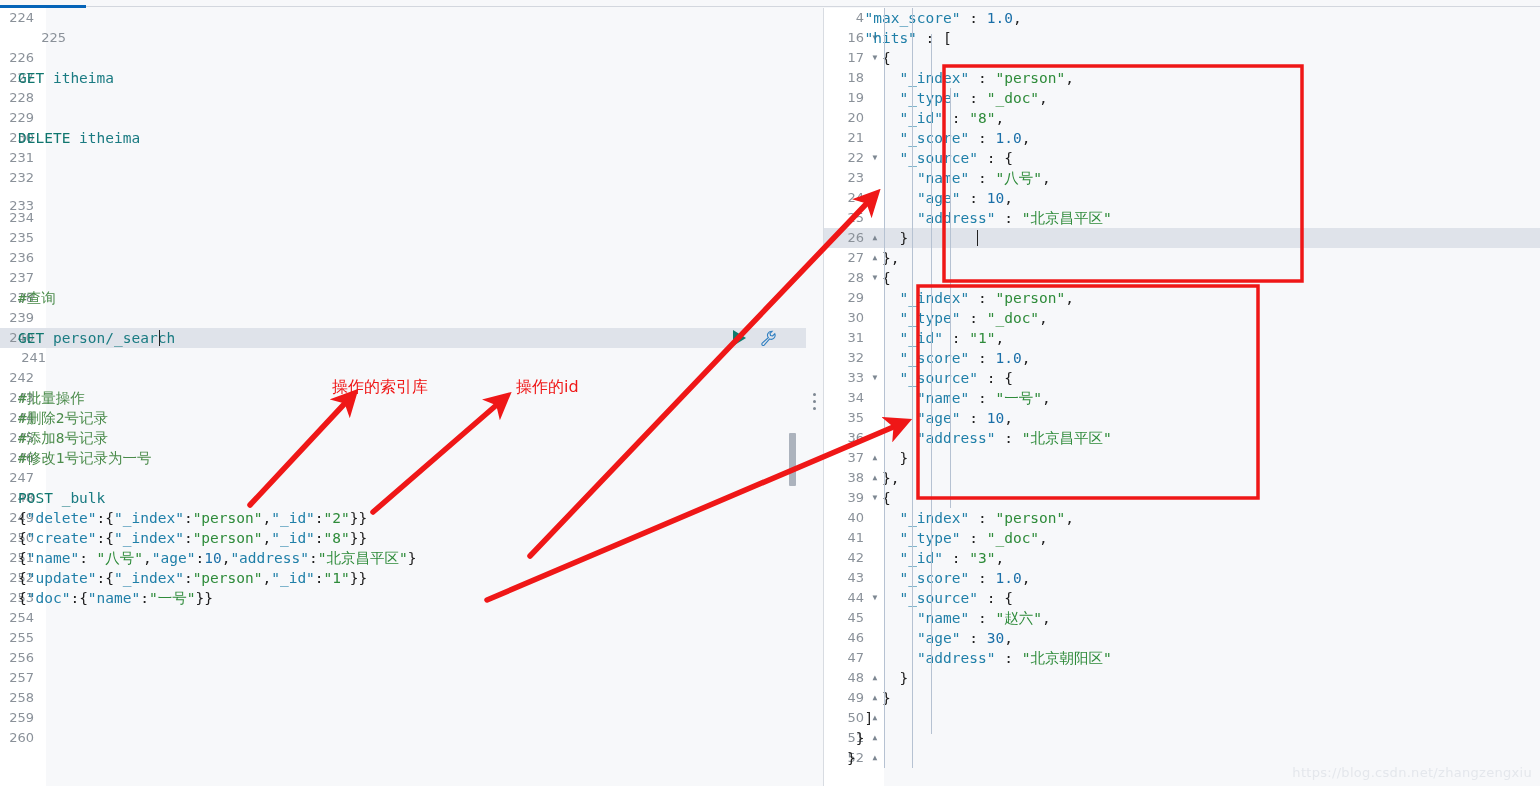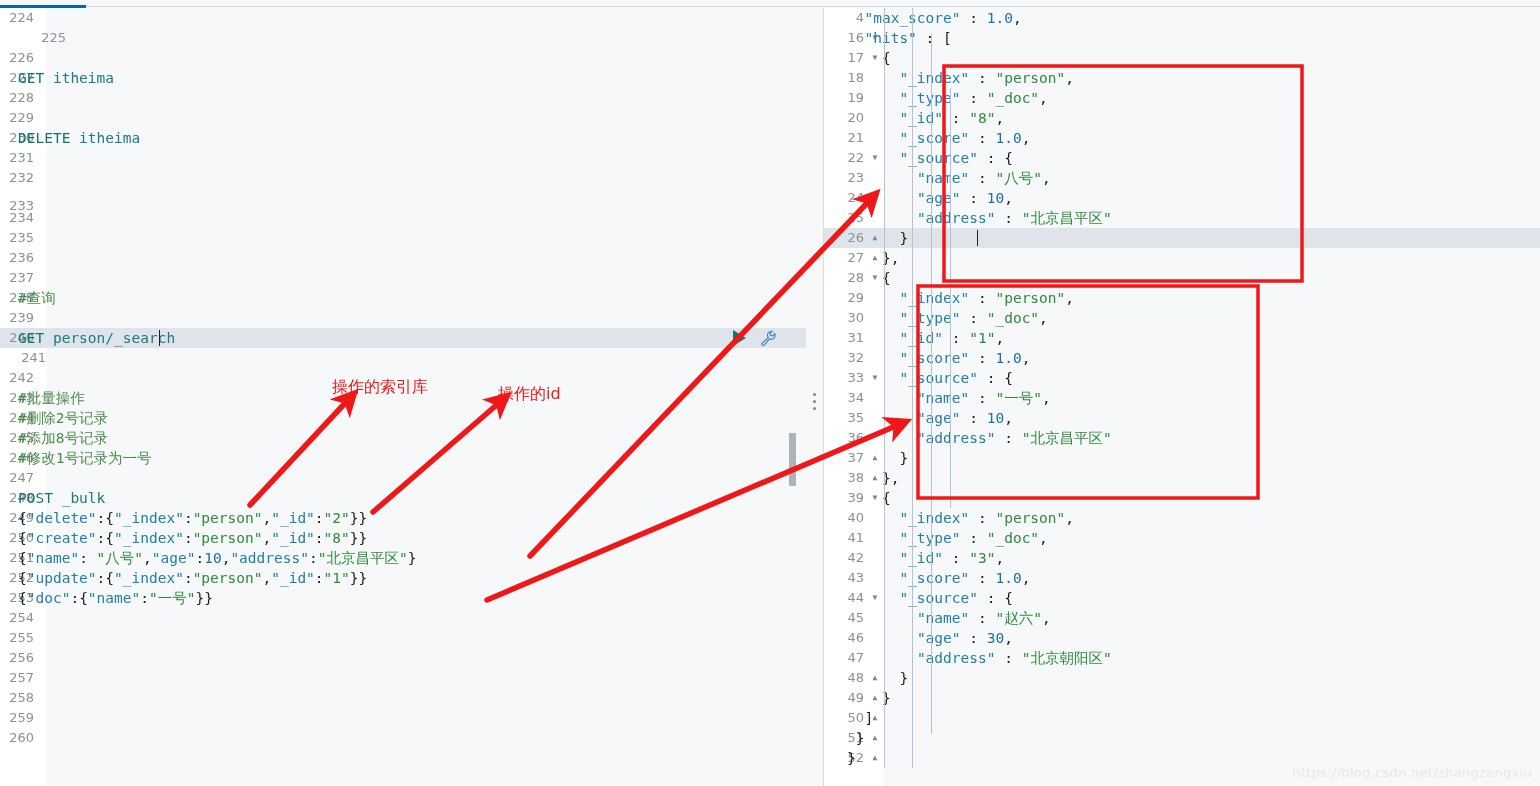--- a/index.html
+++ b/index.html
@@ -220,17 +220,17 @@
       </defs>
       <rect x="944" y="66" width="358" height="215" fill="none" stroke="#ef1717" stroke-width="3.5"></rect>
       <rect x="918" y="286" width="340" height="212" fill="none" stroke="#ef1717" stroke-width="3.5"></rect>
       <line x1="250" y1="505" x2="348" y2="400" stroke="#ef1717" stroke-width="5.5" stroke-linecap="round" marker-end="url(#ah)"></line>
       <line x1="373" y1="512" x2="500" y2="402" stroke="#ef1717" stroke-width="5.5" stroke-linecap="round" marker-end="url(#ah)"></line>
       <line x1="530" y1="556" x2="870" y2="200" stroke="#ef1717" stroke-width="5.5" stroke-linecap="round" marker-end="url(#ah)"></line>
       <line x1="487" y1="600" x2="898" y2="425" stroke="#ef1717" stroke-width="5.5" stroke-linecap="round" marker-end="url(#ah)"></line>
     </svg>
   <div id="anno-labels" style="position:absolute;left:0;top:0;">
       <div class="anno-label" style="left: 332px; top: 377px;">操作的索引库</div>
-      <div class="anno-label" style="left: 498px; top: 377px; margin-top: 7px;">操作的id</div>
+      <div class="anno-label" style="left: 516px; top: 377px;">操作的id</div>
     </div>
 
   <div class="watermark">https://blog.csdn.net/zhangzengxiu</div>
 </div>
 
 </body></html>

